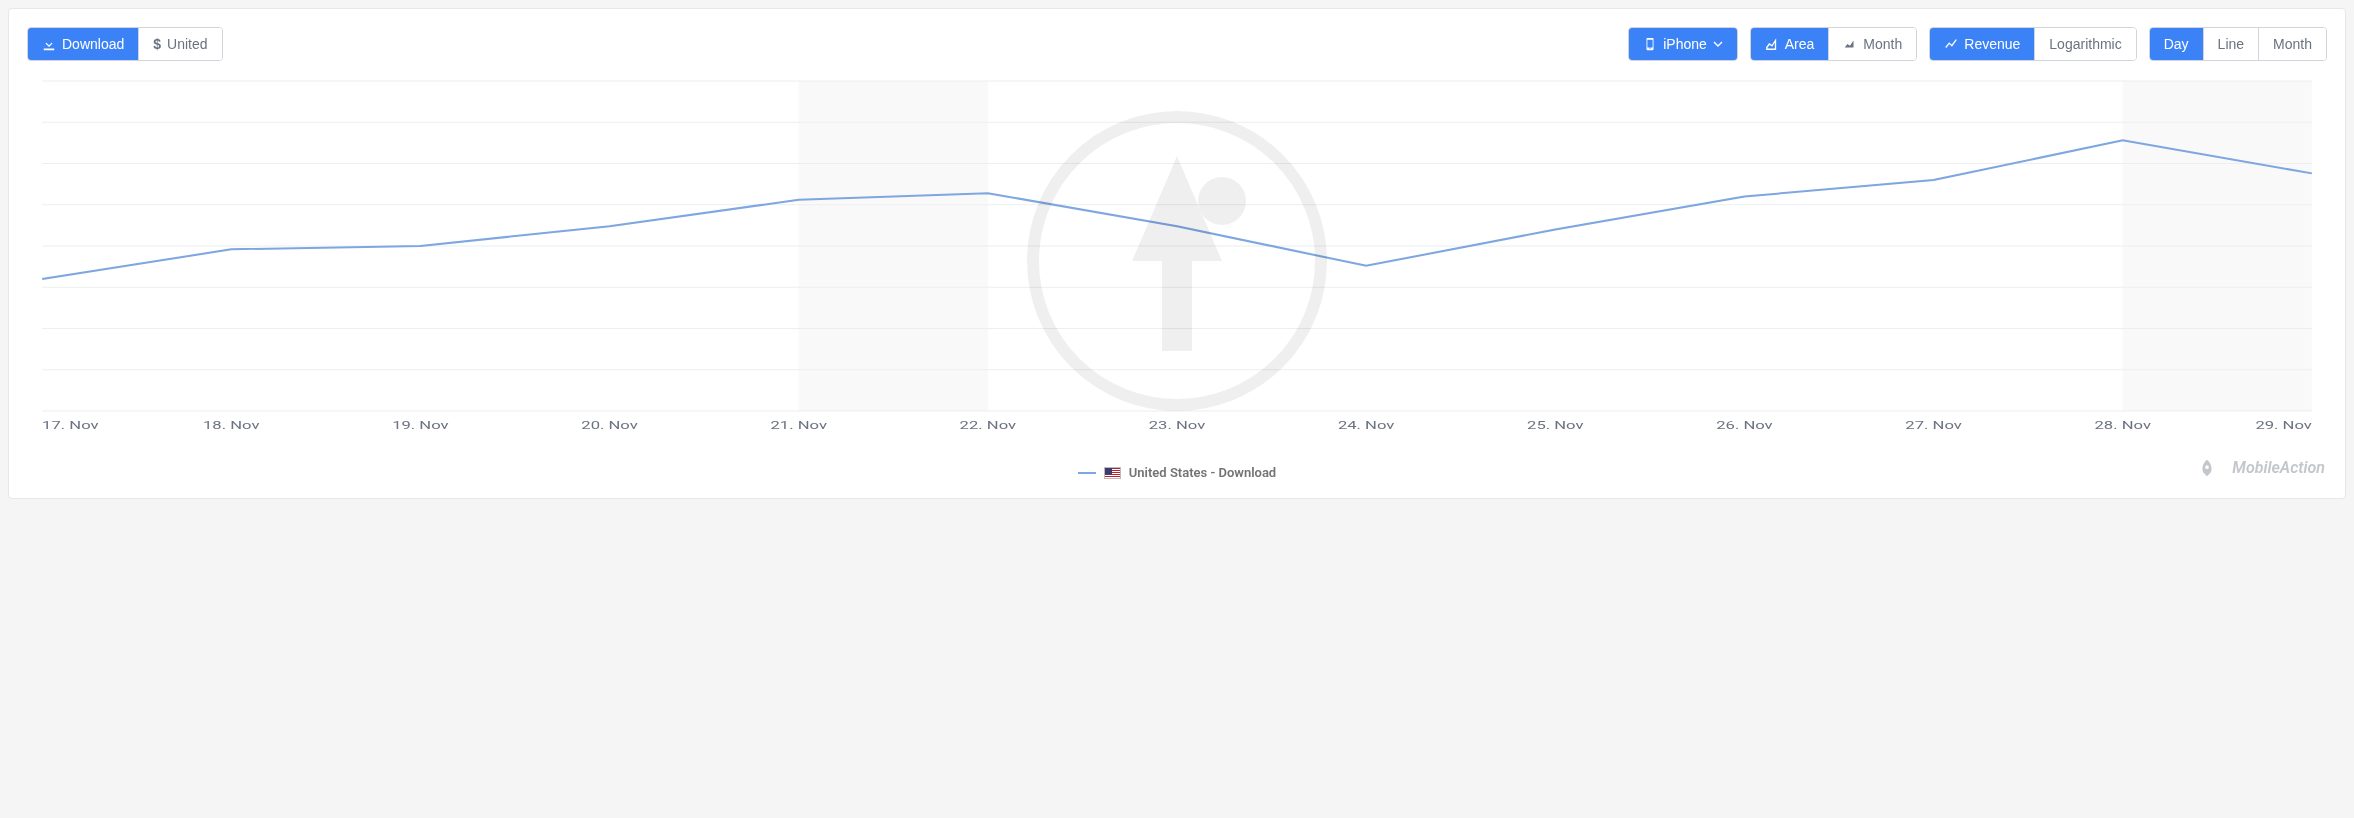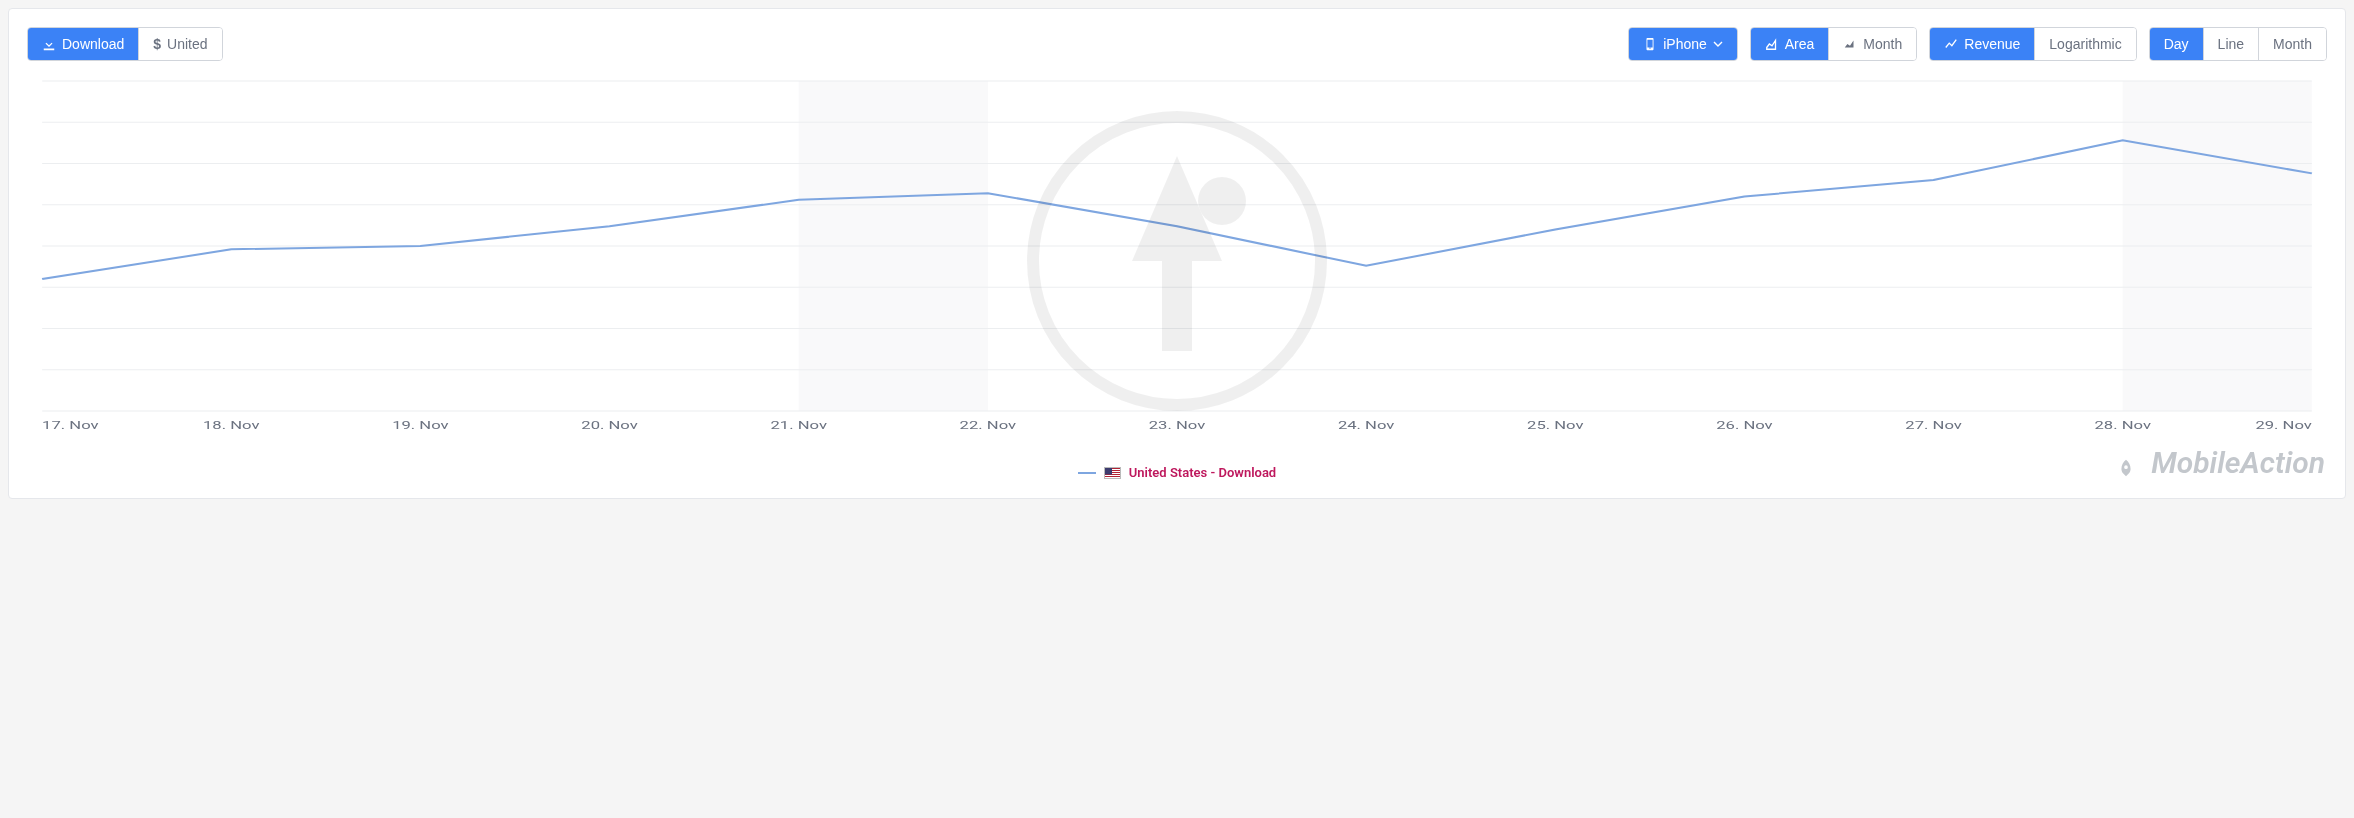--- a/index.html
+++ b/index.html
@@ -60,21 +60,21 @@
   .line-path { fill: none; stroke: #7ea6e0; stroke-width: 2; }
   .weekend-band { fill: #f3f4f6; opacity: 0.5; }
   .legend {
     display: flex;
     justify-content: center;
     align-items: center;
     gap: 8px;
     margin-top: 14px;
     font-size: 13px;
     font-weight: 600;
-    color: #be185d;
+    color: #737373;
   }
   .legend-line { width: 18px; height: 2px; background: #7ea6e0; display:inline-block;}
   .flag {
     display: inline-block;
     width: 17px;
     height: 12px;
     border: 0.5px solid #bbb;
     vertical-align: middle;
     position: relative;
     overflow: hidden;
@@ -85,24 +85,24 @@
     left: 50%;
     transform: translate(-50%, -50%);
     opacity: 0.06;
     pointer-events: none;
   }
   .brand {
     position: absolute;
     right: 20px;
     bottom: 18px;
     display: flex;
-    align-items: flex-end;
+    align-items: flex-start;
     gap: 14px;
     color: #c3c7cc;
-    font-size: 30px;
+    font-size: 16px;
     font-weight: 600;
     font-style: italic;
   }
   .brand svg { width: 22px; height: 22px; fill: #c3c7cc; }
 </style>
 </head>
 <body>
 
 <div class="container">
 

